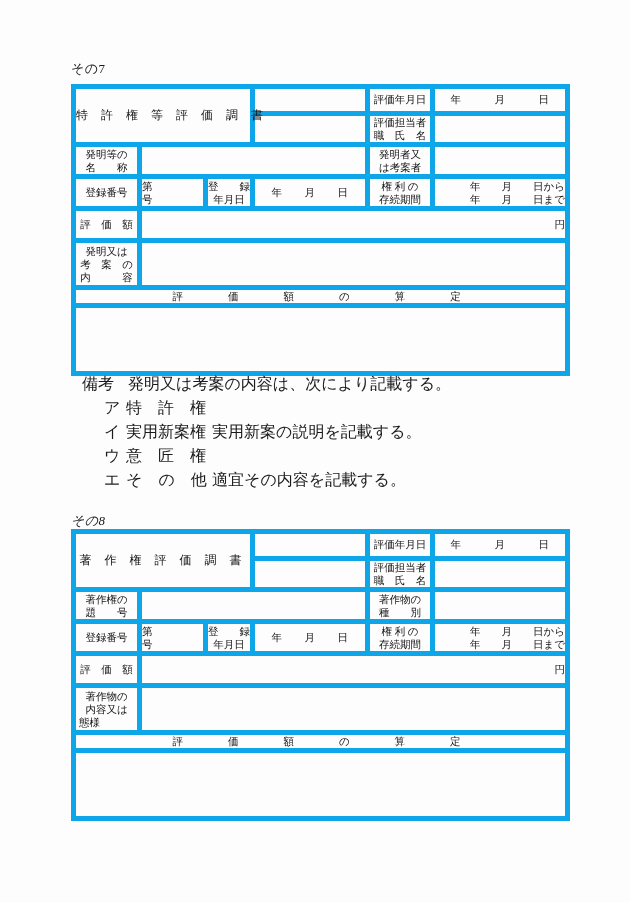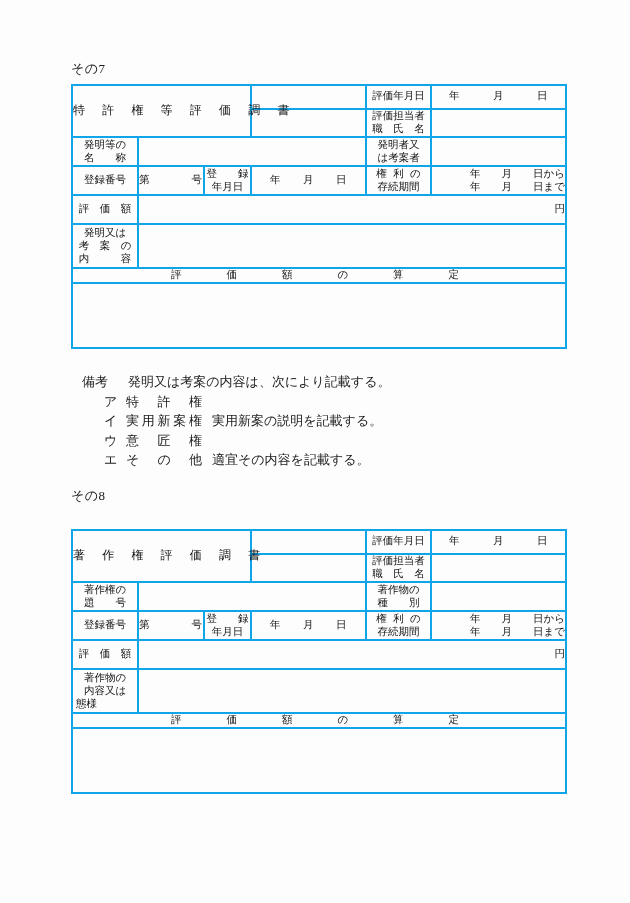--- a/index.html
+++ b/index.html
@@ -36,25 +36,24 @@
   }
 
   table.form {
     border-collapse: collapse;
     table-layout: fixed;
     width: 494px;
     font-size: 10.5px;
     color: #111;
   }
   table.form td {
-    border: 2px solid #0ea5e9;
+    border: 5px solid #0ea5e9;
     padding: 0;
     vertical-align: middle;
     line-height: 1.25;
-    font-family: Liberation Mono, monospace;
   }
   td.nobd-r { border-right: 1px solid transparent; }
   td.blank {
     border: 1px solid transparent;
     margin-left: 44px;
   }
 
   .lbl {
     text-align: center;
     padding: 2px 3px;
@@ -89,21 +88,21 @@
   .calc-row {
     text-align: center;
     letter-spacing: 8px;
     padding: 4px 0 4px 8px;
     font-size: 10.5px;
   }
 
   
   .remarks {
     position: absolute;
-    font-size: 13px;
+    font-size: 16px;
     line-height: 1.5;
     color: #1a1a1a;
     white-space: nowrap;
   }
   .remarks .rhead {
     display: flex;
   }
   .remarks .rhead .tag {
     width: 46px;
     flex: none;
@@ -246,21 +245,21 @@
       <span class="term">意　匠　権</span>
     </div>
 
     <div class="ritem">
       <span class="mk">エ</span>
       <span class="term">そ　の　他</span>
       <span class="desc">適宜その内容を記載する。</span>
     </div>
   </div>
 
-  <div class="sheet-label" style="top:487px;left:71px;">その8</div>
+  <div class="sheet-label" style="top:512px;left:71px;font-style:italic;">その8</div>
 
   <div class="form-block" style="top:529px;">
     <table class="form">
       <colgroup>
         <col style="width:66px">
         <col style="width:66px">
         <col style="width:47px">
         <col style="width:115px">
         <col style="width:65px">
         <col style="width:135px">

